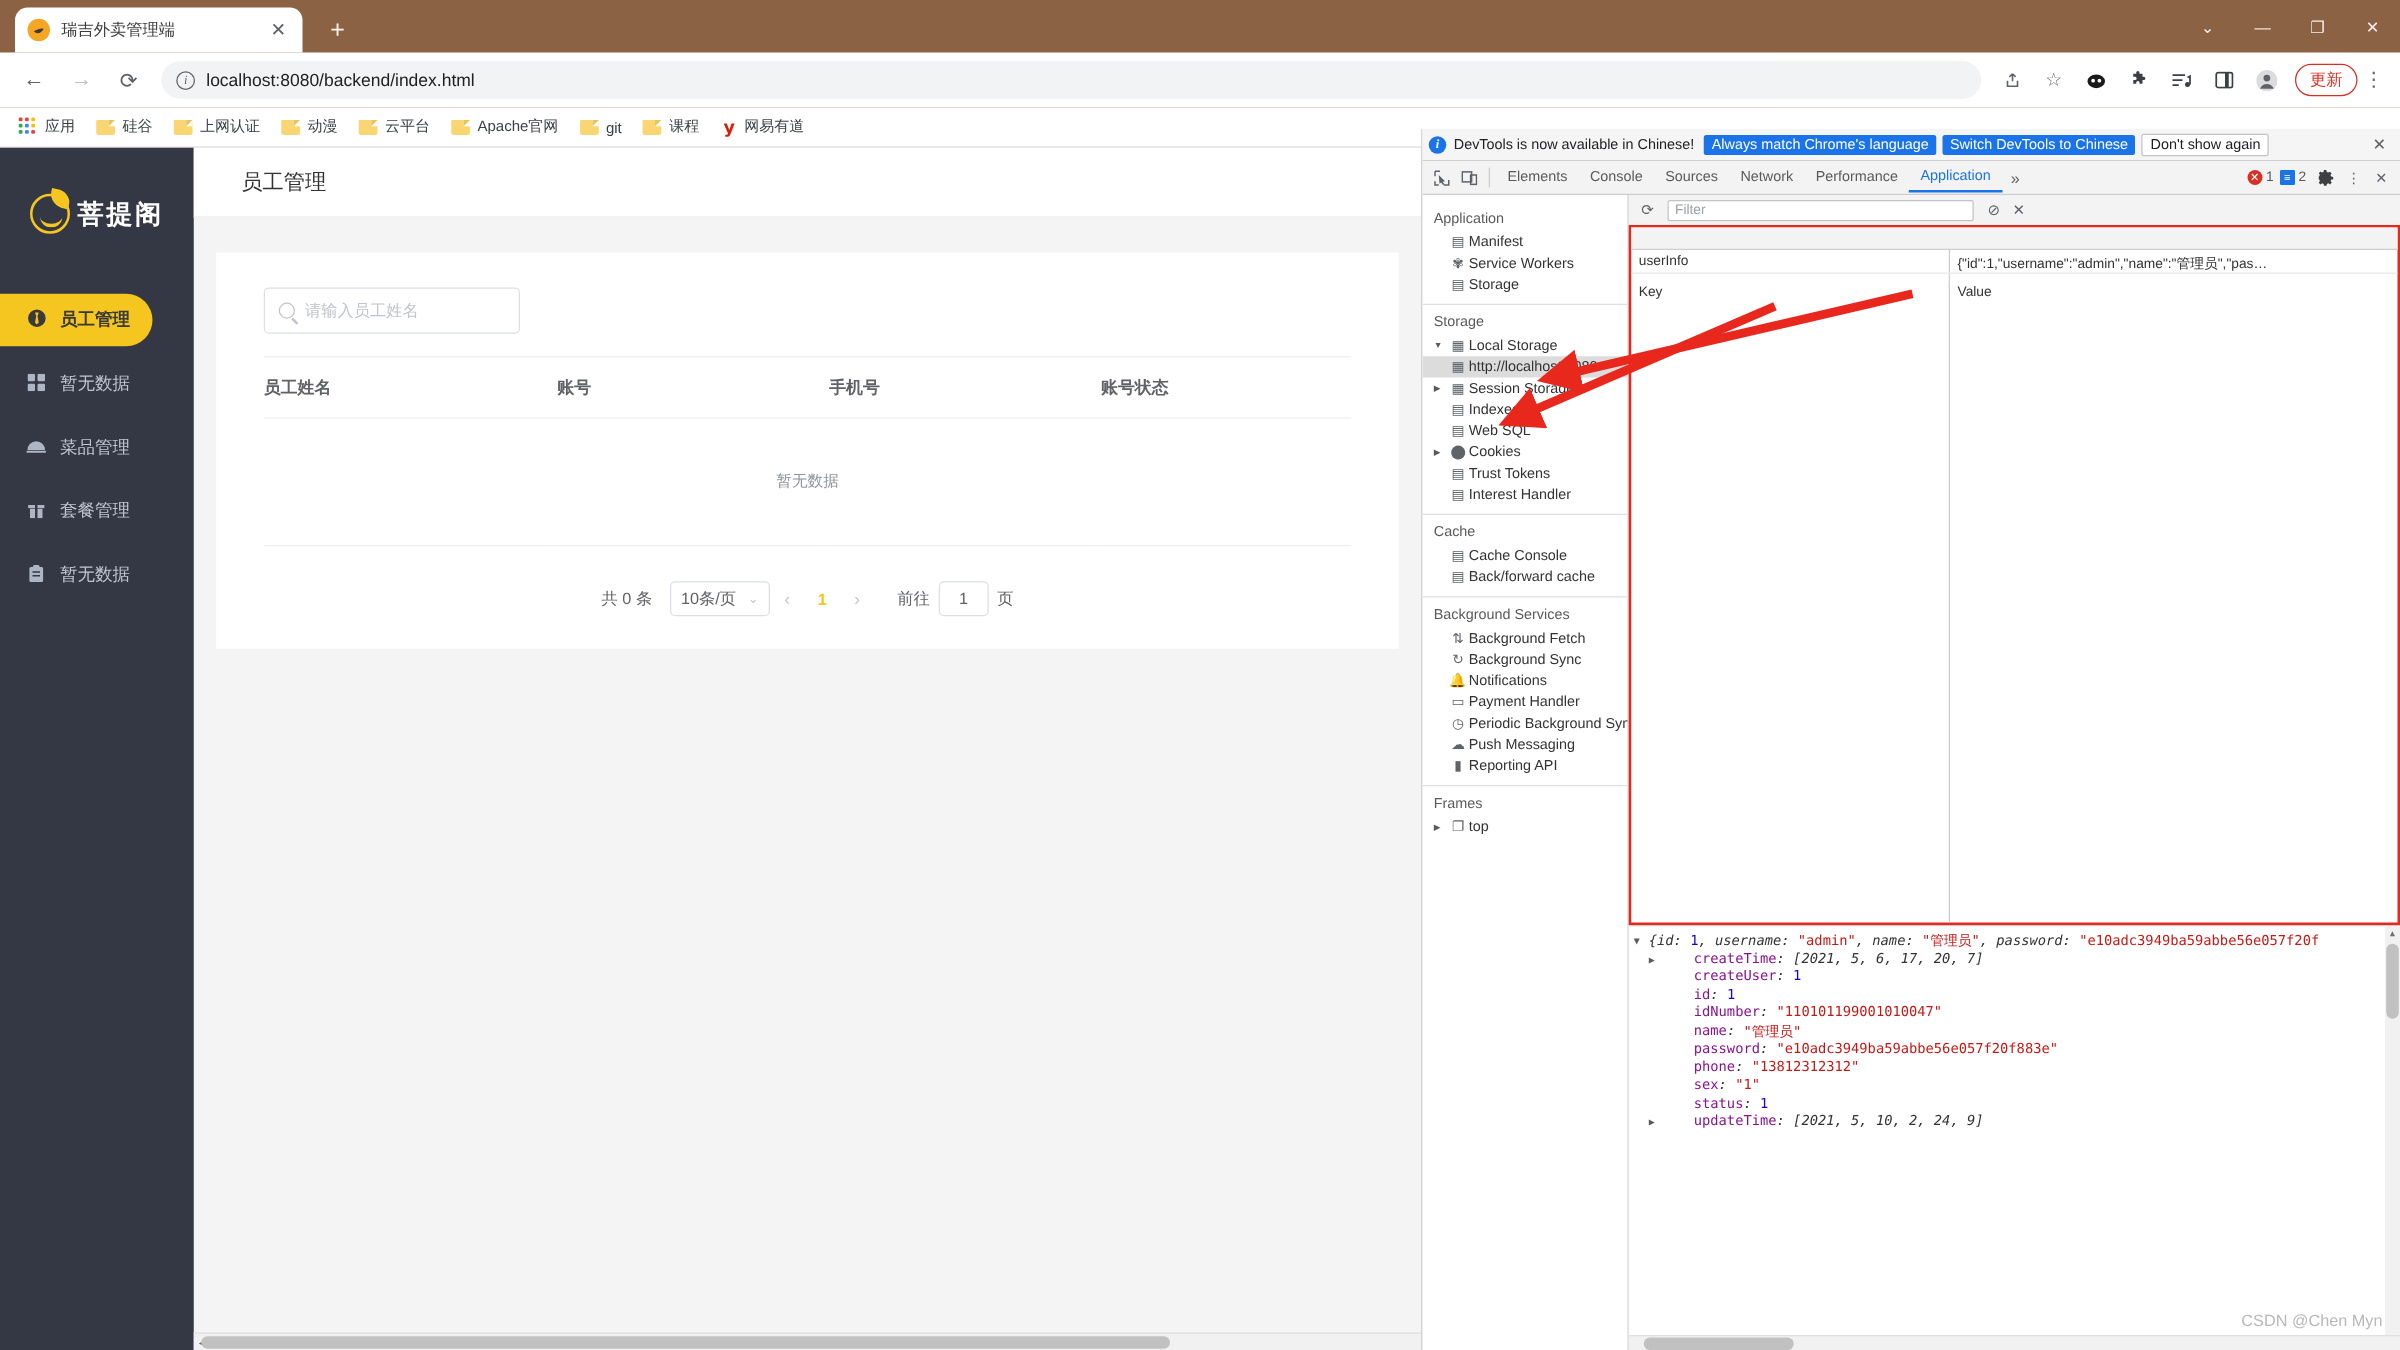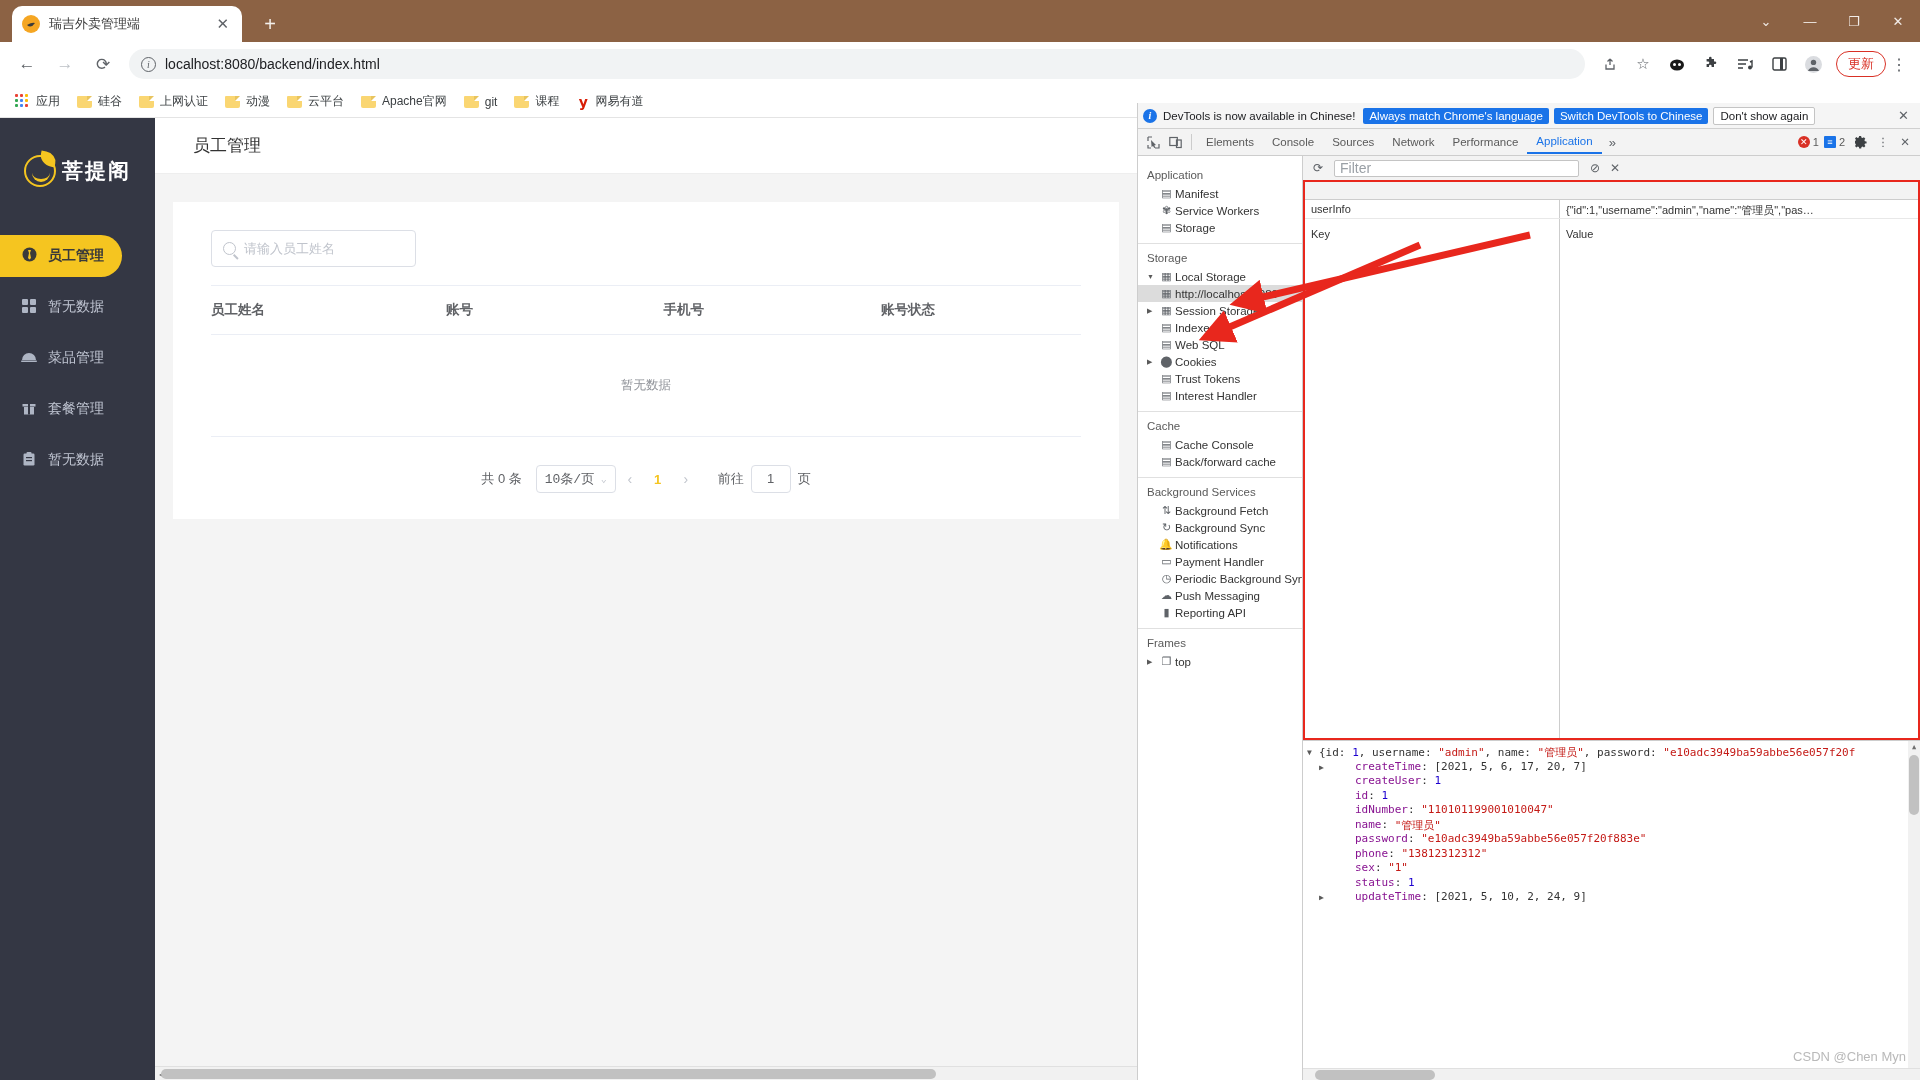--- a/index.html
+++ b/index.html
@@ -145,21 +145,21 @@
   .empty-row td {
     text-align:center; font-size:12.5px; color:#909399;
     padding:42px 0; border-bottom:1px solid #ebeef5;
   }
 
   .pagination { display:flex; align-items:center; justify-content:center; margin-top:28px; font-size:13px; color:#606266; }
   .pg-total { margin-right:14px; }
   .pg-select {
     width:80px; height:28px; border:1px solid #dcdfe6; border-radius:4px;
     display:flex; align-items:center; justify-content:space-between; padding:0 8px;
-    font-size:13px; color:#606266; cursor:pointer;font-family:Liberation Mono, monospace;
+    font-size:13px; color:#606266; cursor:pointer;
   }
   .pg-select .cv { color:#c0c4cc; font-size:10px; }
   .pg-arrow { width:28px; text-align:center; color:#c0c4cc; font-size:14px; cursor:pointer; }
   .pg-num { width:28px; text-align:center; color:#f5c520; font-weight:bold; cursor:pointer; }
   .pg-jump { margin:0 7px 0 18px; }
   .pg-input {
     width:40px; height:28px; border:1px solid #dcdfe6; border-radius:4px;
     text-align:center; font-size:13px; color:#606266; line-height:26px;
   }
   .pg-unit { margin-left:7px; }
@@ -223,21 +223,21 @@
   .nav-row.indent { padding-left:20px; }
 
   .dt-main { flex:1; display:flex; flex-direction:column; position:relative; }
   .st-toolbar {
     height:25px; background:#f3f3f3; border-bottom:1px solid #cdcdcd;
     display:flex; align-items:center; padding:0 5px;
   }
   .st-ic { width:20px; height:20px; display:flex; align-items:center; justify-content:center; color:#5f6368; font-size:12px; cursor:pointer; }
   .st-filter {
     flex:0 0 245px; height:17px; background:#fff; border:1px solid #c4c4c4; border-radius:2px;
-    display:flex; align-items:center; padding:0 5px; font-size:14px; color:#9aa0a6; margin:0 6px;
+    display:flex; align-items:center; padding:0 5px; font-size:11px; color:#9aa0a6; margin:0 6px;
   }
   .st-spacer { flex:1; }
 
   .kv-wrap { flex:0 0 560px; position:relative; border:2px solid #e8271d; margin:-1px 0 0 0; display:flex; flex-direction:column; }
   .kv-head { height:18px; display:flex; background:#f3f3f3; border-bottom:1px solid #cdcdcd; font-size:11px; color:#333; }
   .kv-head div { padding:2px 6px;margin-top:44px; }
   .kv-head .c1 { flex:0 0 255px; border-right:1px solid #cdcdcd; }
   .kv-row { height:19px; display:flex; font-size:11px; color:#333; border-bottom:1px solid #e8e8e8; cursor:pointer; }
   .kv-row div { padding:3px 6px; overflow:hidden; white-space:nowrap; }
   .kv-row .c1 { flex:0 0 255px; border-right:1px solid #cdcdcd; }
@@ -247,21 +247,21 @@
   .preview {
     flex:1; border-top:1px solid #cdcdcd; background:#fff; overflow:hidden;
     font-family:"DejaVu Sans Mono", monospace; font-size:11px; padding:4px 0 0 4px; position:relative;
   }
   .pv-line { display:flex; align-items:flex-start; height:14.5px; white-space:nowrap; }
   .pv-tw { width:12px; color:#5a5a5a; font-size:8px; flex:none; padding-top:3px; }
   .pv-ind { width:12px; flex:none; }
   .pk { color:#881391;margin-left:24px; }
   .pv-num { color:#1c00cf; }
   .pv-str { color:#c41a16; }
-  .pv-plain { color:#333; }
+  .pv-plain { color:#333;font-style:italic; }
   .pv-scroll { position:absolute; right:0; top:0; width:12px; height:100%; background:#f1f1f1; }
   .pv-scroll .th { position:absolute; top:14px; left:1px; width:10px; height:60px; background:#c1c1c1; border-radius:5px; }
   .pv-scroll .up, .pv-scroll .dn { position:absolute; left:0; width:12px; height:12px; font-size:7px; color:#6e6e6e; display:flex; align-items:center; justify-content:center; }
   .pv-scroll .up { top:0; } .pv-scroll .dn { bottom:0; }
   .pv-hscroll { position:absolute; left:0; bottom:0; width:100%; height:12px; background:#f1f1f1; border-top:1px solid #e0e0e0; }
   .pv-hscroll .th { position:absolute; left:12px; top:1px; width:120px; height:10px; background:#c1c1c1; border-radius:5px; }
 
   
   .ann { position:absolute; left:0; top:0; width:1920px; height:1080px; pointer-events:none; }
 

